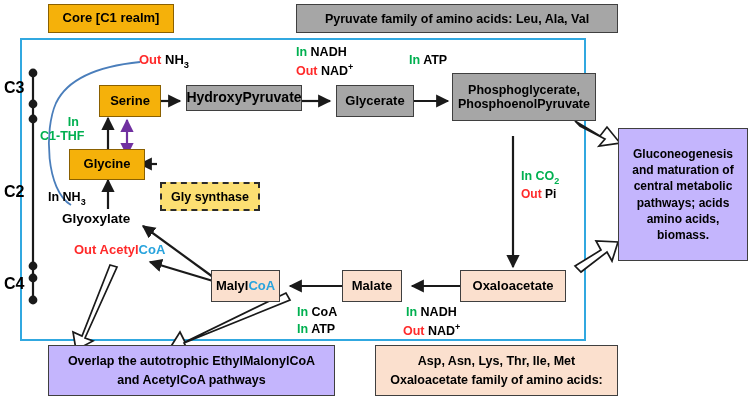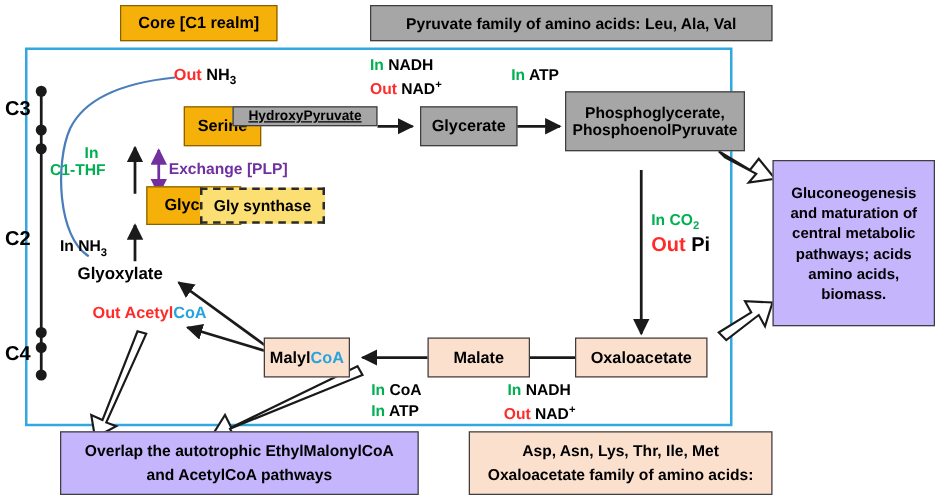--- a/index.html
+++ b/index.html
@@ -22,22 +22,22 @@
     display:flex;
     align-items:center;
     justify-content:center;
     text-align:center;
     font-weight:bold;
     color:#000;
     line-height:1.12;
     border:1.6px solid #3f3f3f;
   }
   .node.gray{ background:#a6a6a6; border-color:#3f3f3f; }
-  .node.gold{ background:#f5b10a; border-color:#8a6000;margin-left:48px; }
-  .node.lightgold{ background:#fcdf72; border:2px dashed #2b2b2b; }
+  .node.gold{ background:#f5b10a; border-color:#8a6000; }
+  .node.lightgold{ background:#fcdf72; border:2px dashed #2b2b2b;margin-top:32px; }
   .node.peach{ background:#fbe0ce; border-color:#3f3f3f; }
   .node.bluebox{ background:#c4b5fd; border-color:#3f3f3f; }
 
   
   .lbl{
     position:absolute;
     font-weight:bold;
     white-space:nowrap;
     color:#000;
     line-height:1.15;
@@ -145,41 +145,41 @@
   <div class="lbl" style="left:4px; top:79px; font-size:16px;">C3</div>
   <div class="lbl" style="left:4px; top:183px; font-size:16px;">C2</div>
   <div class="lbl" style="left:4px; top:275px; font-size:16px;">C4</div>
 
   <div class="node gold" style="left:48px; top:4px; width:126px; height:29px; font-size:13px;">Core [C1 realm]</div>
 
   <div class="node gray" style="left:296px; top:4px; width:322px; height:29px; font-size:12.5px;">Pyruvate family of amino acids: Leu, Ala, Val</div>
 
   <div class="node gold" style="left:99px; top:85px; width:62px; height:32px; font-size:13px;">Serine</div>
 
-  <div class="node gray" style="left:186px; top:85px; width:116px; height:16px; font-size:11px;text-decoration:underline;">HydroxyPyruvate</div>
+  <div class="node gray" style="left:186px; top:85px; width:116px; height:26px; font-size:14px;">HydroxyPyruvate</div>
 
   <div class="node gray" style="left:336px; top:85px; width:78px; height:32px; font-size:13px;">Glycerate</div>
 
   <div class="node gray" style="left:452px; top:73px; width:144px; height:48px; font-size:12.5px; flex-direction:column;">
     <span>Phosphoglycerate,</span>
     <span>PhosphoenolPyruvate</span>
   </div>
 
   <div class="node gold" style="left:69px; top:149px; width:76px; height:31px; font-size:13px;">Glycine</div>
 
   <div class="node lightgold" style="left:160px; top:150px; width:100px; height:29px; font-size:12.5px;">Gly synthase</div>
 
   <div class="lbl" style="left:62px; top:211px; font-size:13.5px;">Glyoxylate</div>
 
   <div class="node peach" style="left:211px; top:270px; width:69px; height:32px; font-size:13px;">
     <span class="t-blk">Malyl</span>
       <span class="t-cyan">CoA</span>
   </div>
 
-  <div class="node peach" style="left:342px; top:270px; width:82px; height:32px; font-size:13px;">Malate</div>
+  <div class="node peach" style="left:342px; top:270px; width:60px; height:32px; font-size:13px;">Malate</div>
 
   <div class="node peach" style="left:460px; top:270px; width:106px; height:32px; font-size:13px;">Oxaloacetate</div>
 
   <div class="node bluebox" style="left:618px; top:128px; width:130px; height:133px; font-size:12px; flex-direction:column; line-height:1.35;">
     <span>Gluconeogenesis</span>
     <span>and maturation of</span>
     <span>central metabolic</span>
     <span>pathways; acids</span>
     <span>amino acids,</span>
     <span>biomass.</span>
@@ -213,38 +213,37 @@
   <div class="lbl" style="left:409px; top:53px; font-size:12.5px;">
     <span class="t-in">In</span>
     <span class="t-blk">ATP</span>
   </div>
 
   <div class="lbl t-in" style="left:40px; top:115px; font-size:12.5px; text-align:center;">
     <span style="display:block; margin-left:22px;">In</span>
     <span style="display:block;">C1-THF</span>
   </div>
 
-  <div class="lbl t-purple" style="left:135px; top:128px; font-size:12.5px;">Exchange [PLP]</div>
 
   <div class="lbl" style="left:48px; top:190px; font-size:12.5px;">
     <span class="t-blk">In</span>
     <span class="t-blk">NH</span><span class="t-blk sub">3</span>
   </div>
 
   <div class="lbl" style="left:74px; top:243px; font-size:13px;">
     <span class="t-out">Out</span>
     <span class="t-out">Acetyl</span><span class="t-cyan">CoA</span>
   </div>
 
   <div class="lbl" style="left:521px; top:169px; font-size:12.5px;">
     <span class="t-in">In</span>
     <span class="t-in">CO</span><span class="t-in sub">2</span>
   </div>
 
-  <div class="lbl" style="left:521px; top:188px; font-size:16px;">
+  <div class="lbl" style="left:521px; top:188px; font-size:12px;">
     <span class="t-out">Out</span>
     <span class="t-blk">Pi</span>
   </div>
 
   <div class="lbl" style="left:297px; top:305px; font-size:12.5px;">
     <span class="t-in">In</span>
     <span class="t-blk">CoA</span>
   </div>
 
   <div class="lbl" style="left:297px; top:322px; font-size:12.5px;">

